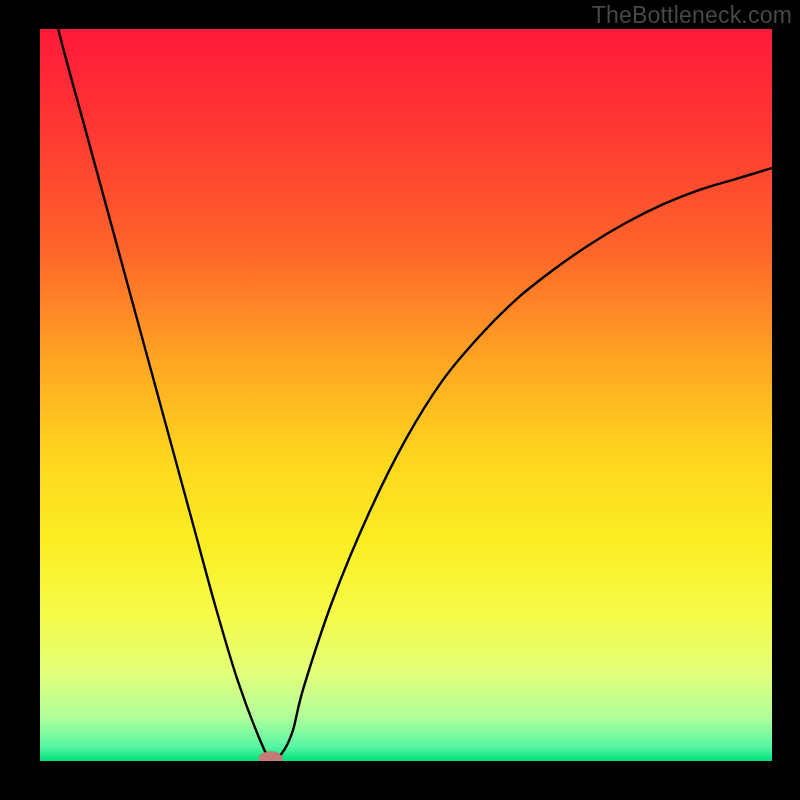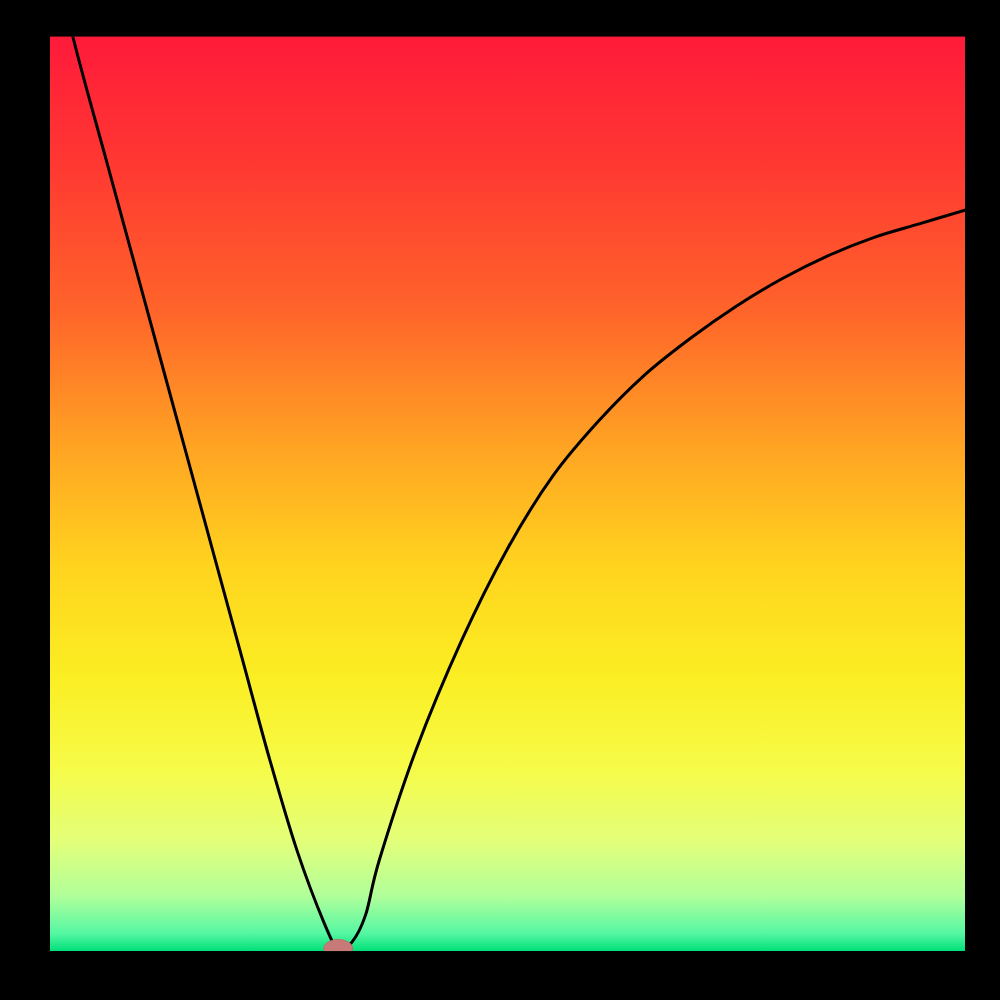--- a/index.html
+++ b/index.html
@@ -38,20 +38,21 @@
     overflow: hidden;
   }
   svg {
     display: block;
   }
 </style>
 </head>
 <body>
 
 <div class="frame">
+  <div class="watermark">TheBottleneck.com</div>
 
   <div class="plot-area">
     <svg id="plot-svg" width="732" height="732" viewBox="0 0 732 732" preserveAspectRatio="none">
       <defs>
         <linearGradient id="bg-grad" x1="0" y1="0" x2="0" y2="1">
             <stop offset="0%" stop-color="#ff1a3a"></stop>
             <stop offset="14.000000000000002%" stop-color="#ff3832"></stop>
             <stop offset="30%" stop-color="#ff642a"></stop>
             <stop offset="45%" stop-color="#ffa423"></stop>
             <stop offset="57.99999999999999%" stop-color="#ffd41e"></stop>

